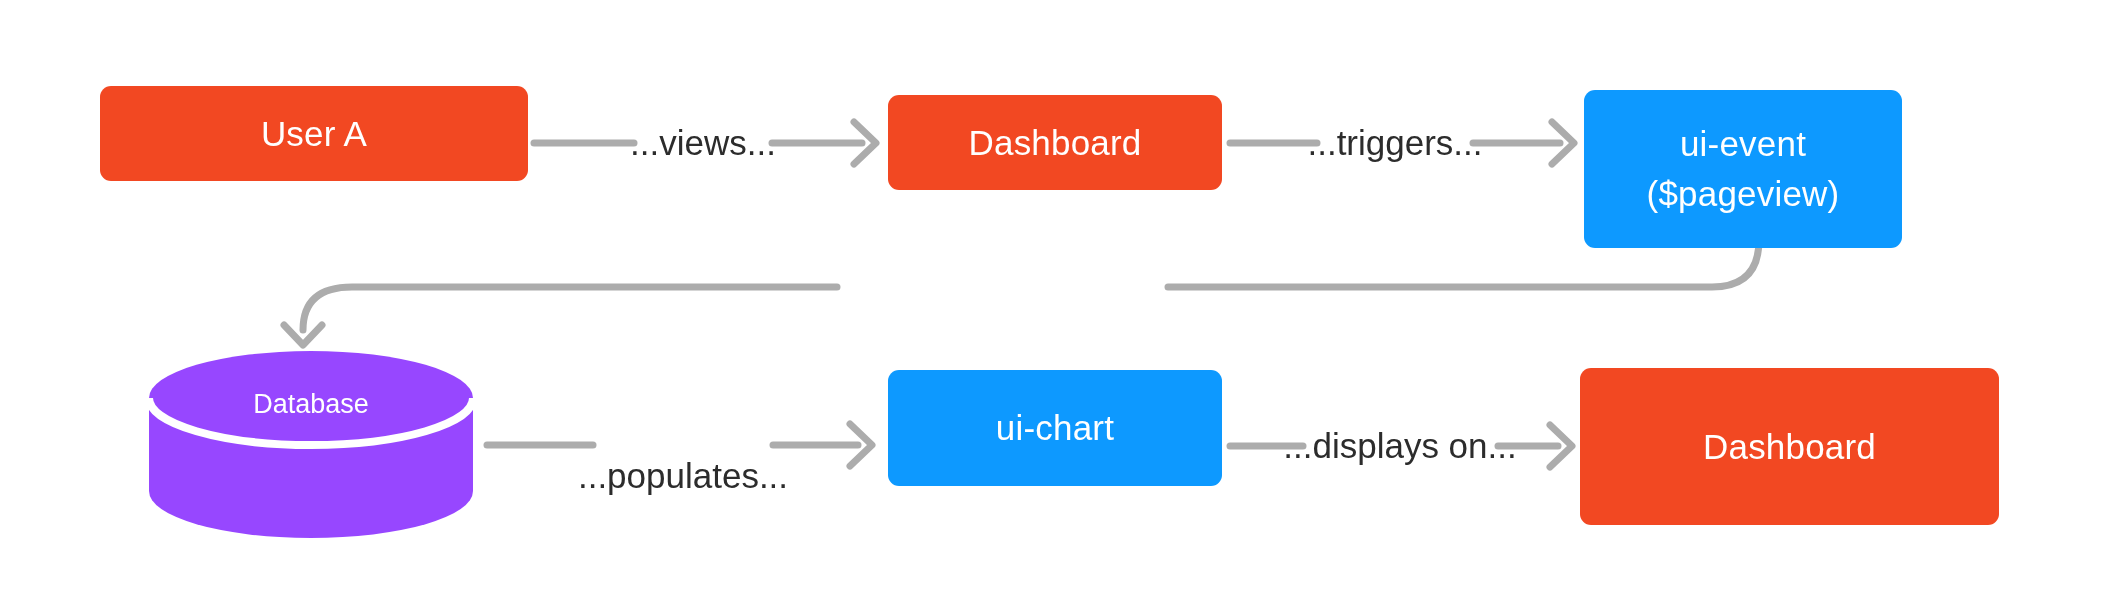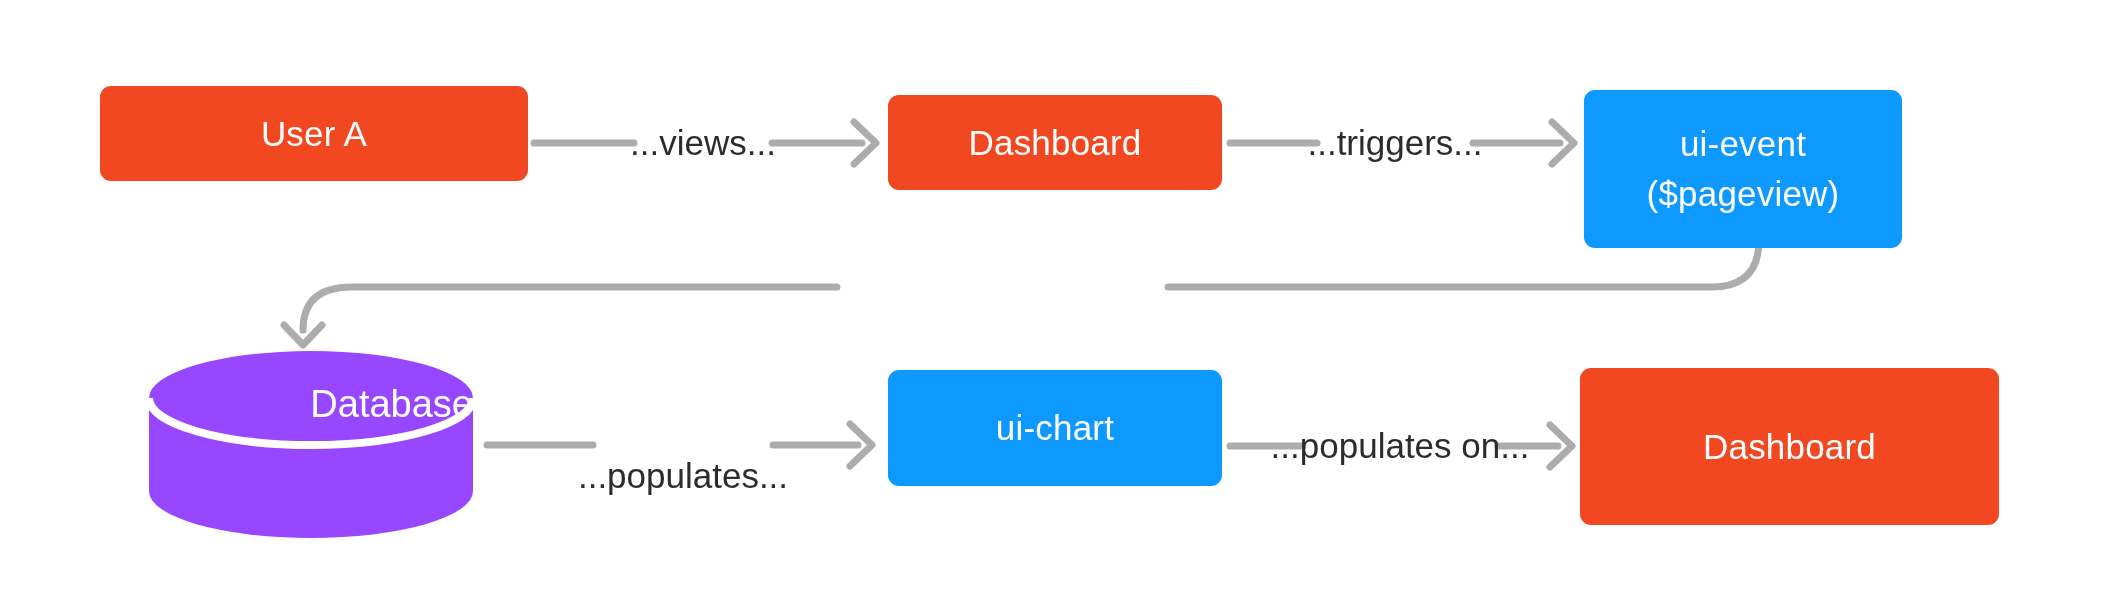--- a/index.html
+++ b/index.html
@@ -30,23 +30,23 @@
     border-radius:11px;
     color:var(--node-text);
     font-size:35px;font-weight:500;
     text-align:center;line-height:50px;
     letter-spacing:0.2px;
   }
   .node.orange{background:var(--orange);}
   .node.blue{background:var(--blue);}
   .cyl-label{
     position:absolute;
-    display:flex;align-items:center;justify-content:flex-end;
+    display:flex;align-items:center;justify-content:center;
     color:var(--node-text);
-    font-size:38px;font-weight:500;
+    font-size:27px;font-weight:500;
     background:transparent;
   }
   .edge-label{
     position:absolute;
     transform:translate(-50%,-50%);
     white-space:nowrap;
     color:var(--label-text);
     font-size:35px;font-weight:400;
     background:transparent;
   }
@@ -105,15 +105,15 @@
     <span>ui-chart</span>
   </div>
 
   <div class="node orange" style="left:1580px;top:368px;width:419px;height:157px;">
     <span>Dashboard</span>
   </div>
 
   <div class="edge-label" style="left:703px;top:143px;">...views...</div>
   <div class="edge-label" style="left:1395px;top:143px;">...triggers...</div>
   <div class="edge-label" style="left:683px;top:445px;margin-top:31px;">...populates...</div>
-  <div class="edge-label" style="left:1400px;top:446px;">...populates on...</div>
+  <div class="edge-label" style="left:1400px;top:446px;">...displays on...</div>
 
 </div>
 
 </body></html>

